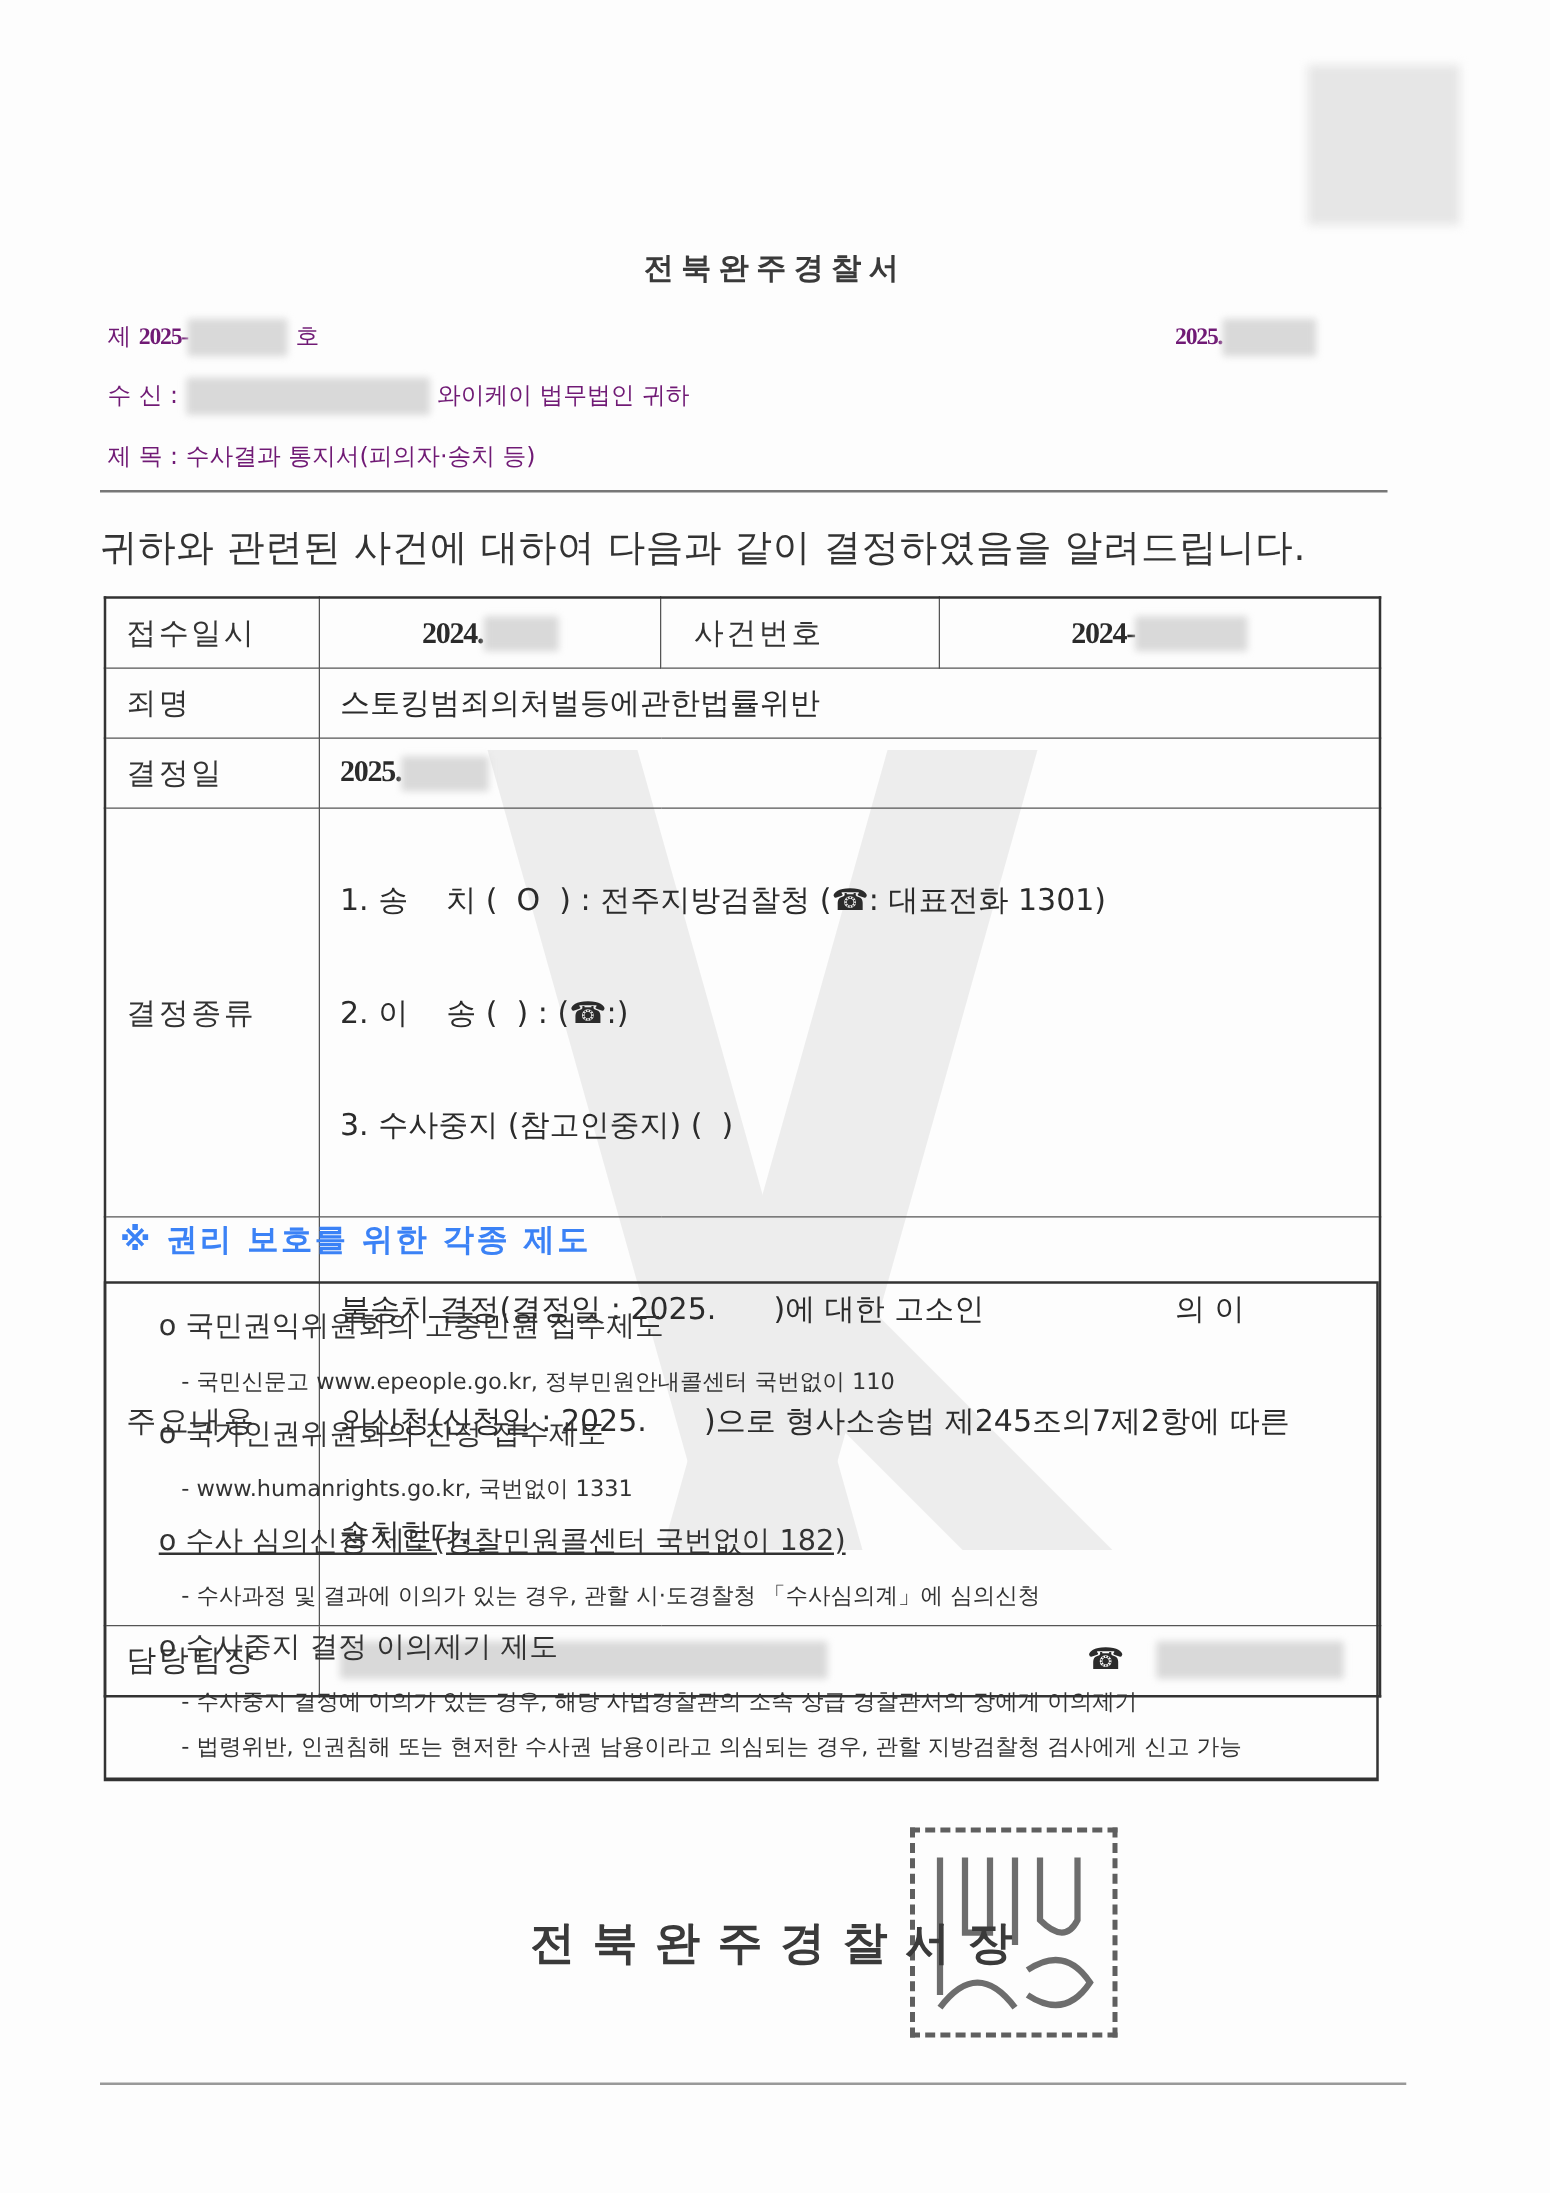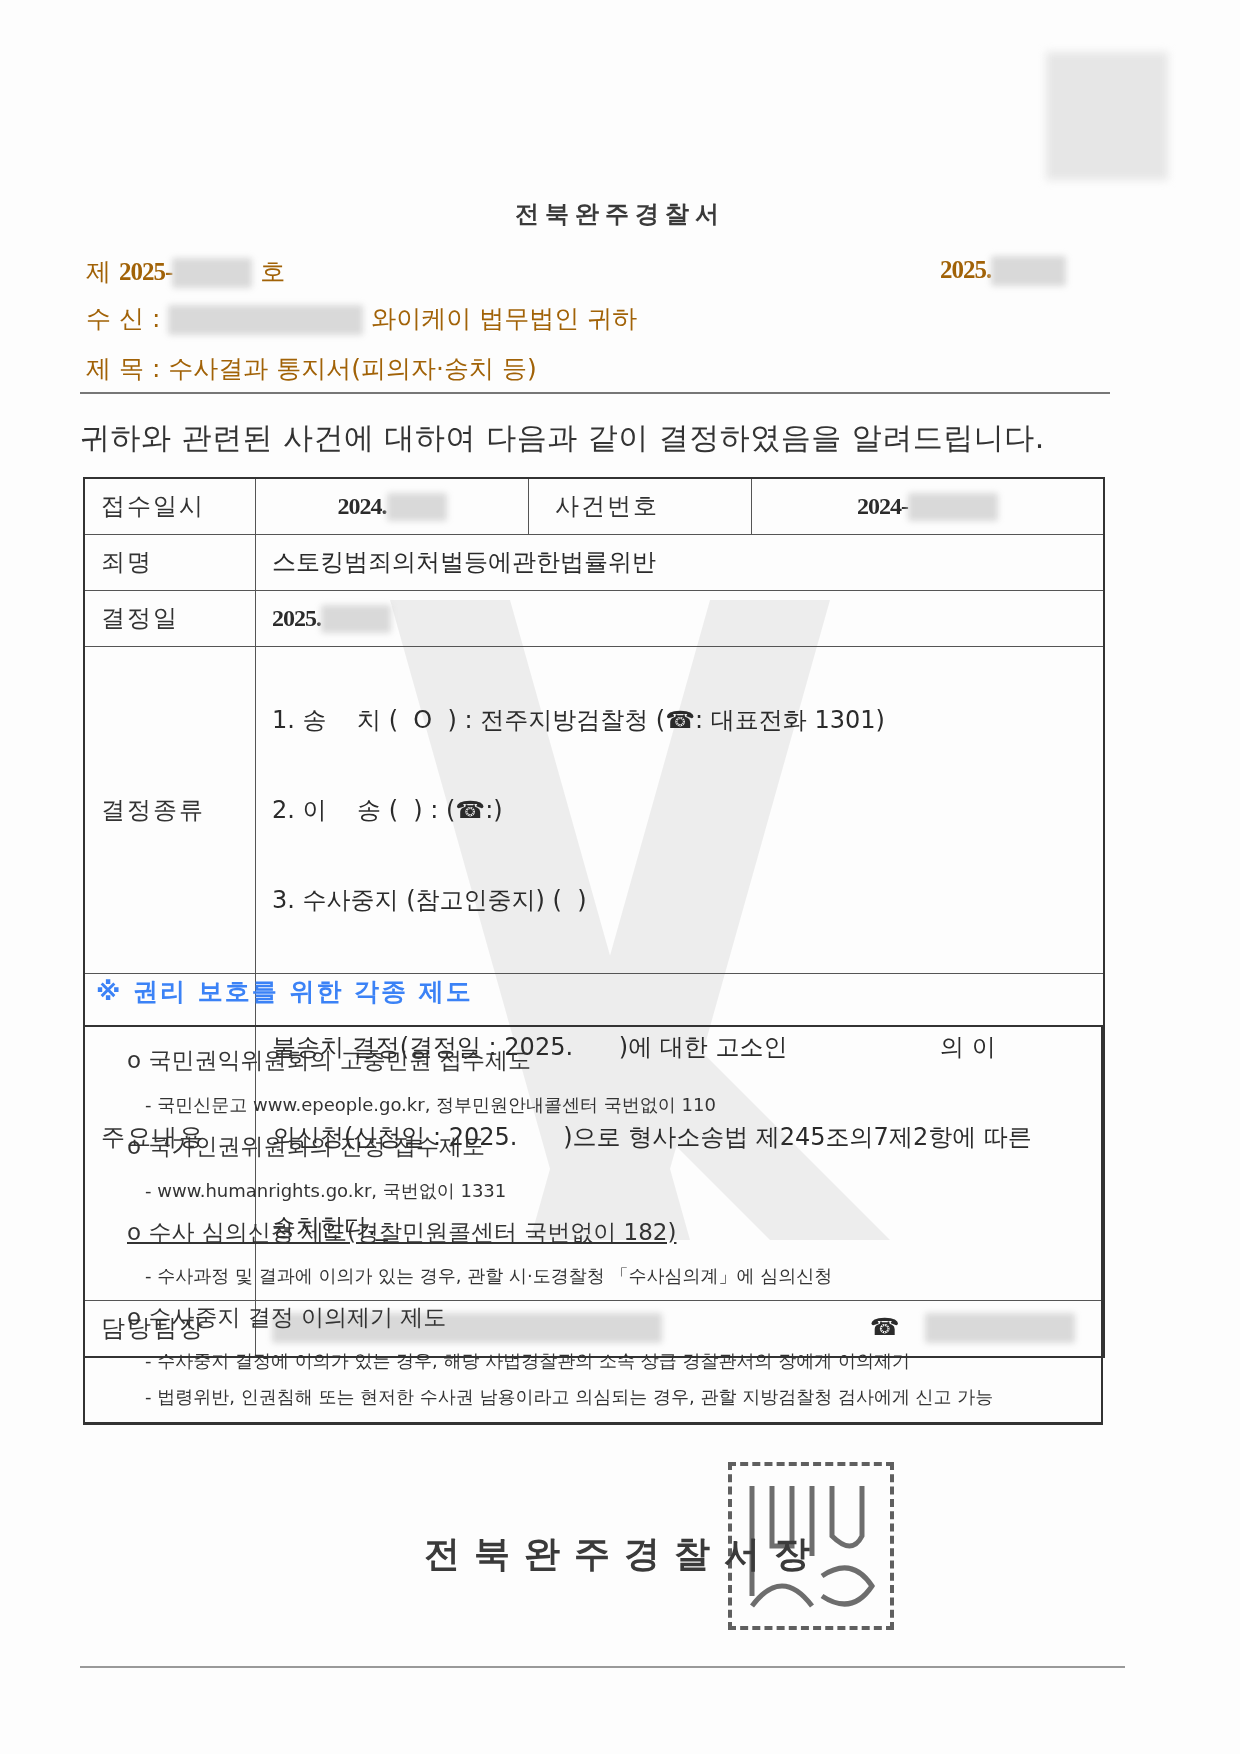--- a/index.html
+++ b/index.html
@@ -15,21 +15,21 @@
   }
   .redact-photo {
     left: 1046px; top: 52px; width: 122px; height: 128px;
     background: #e6e6e6; filter: blur(4px);
   }
   .watermark { left: 330px; top: 600px; width: 560px; height: 640px; opacity: 0.13; pointer-events: none; }
   .title {
     left: 0; width: 1240px; top: 198px; text-align: center;
     font-size: 24px; font-weight: bold; letter-spacing: 6px; color: #3a3a3a;
   }
-  .meta { left: 86px; font-size: 25px; color: #a16207; }
+  .meta { left: 86px; font-size: 19px; color: #701a75; }
   .num { font-family: "Liberation Serif", serif; font-weight: bold; letter-spacing: -1px; }
   .rule { left: 80px; width: 1030px; height: 2px; background: #777; }
   .intro { left: 80px; top: 418px; font-size: 30px; color: #333; letter-spacing: 0.5px; }
 
   table.main {
     position: absolute; left: 83px; top: 477px; width: 1022px;
     border-collapse: collapse; border: 2px solid #333; font-size: 24px;
   }
   table.main td { border: 1.5px solid #555; padding: 0 16px; vertical-align: middle; }
   td.lbl { width: 138px; text-align: justify; text-align-last: justify; letter-spacing: 2px; color: #333; }

